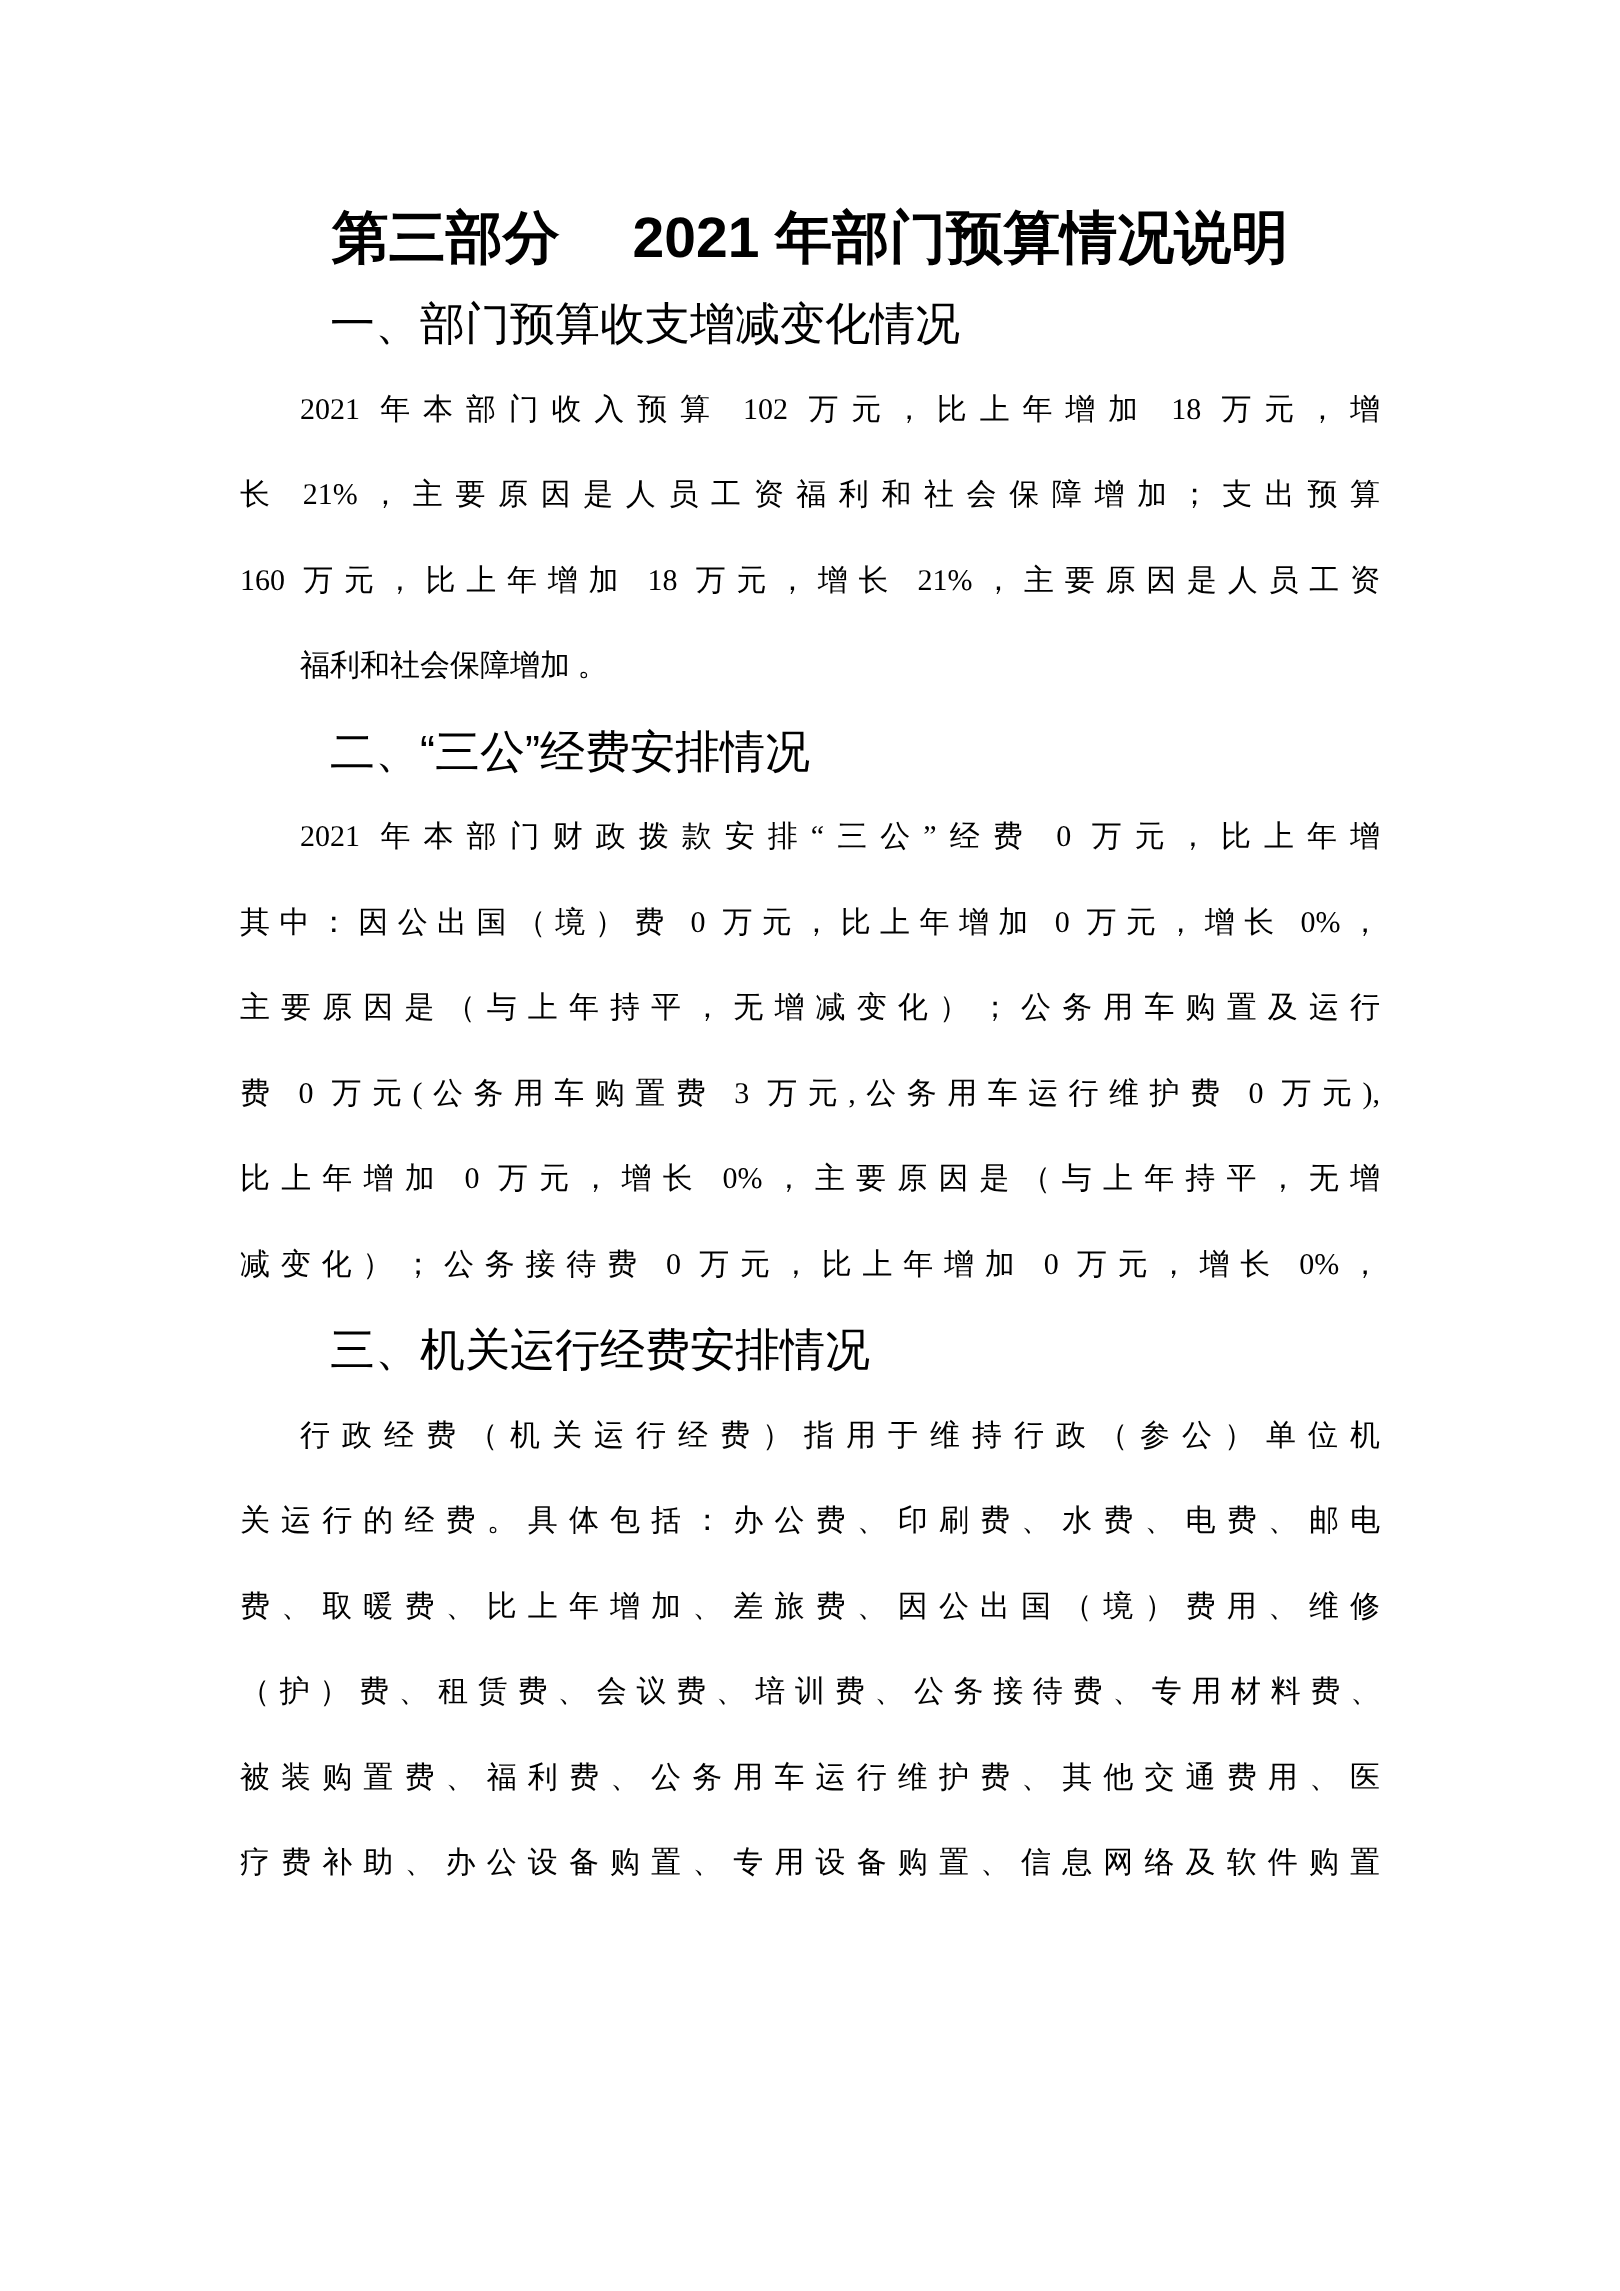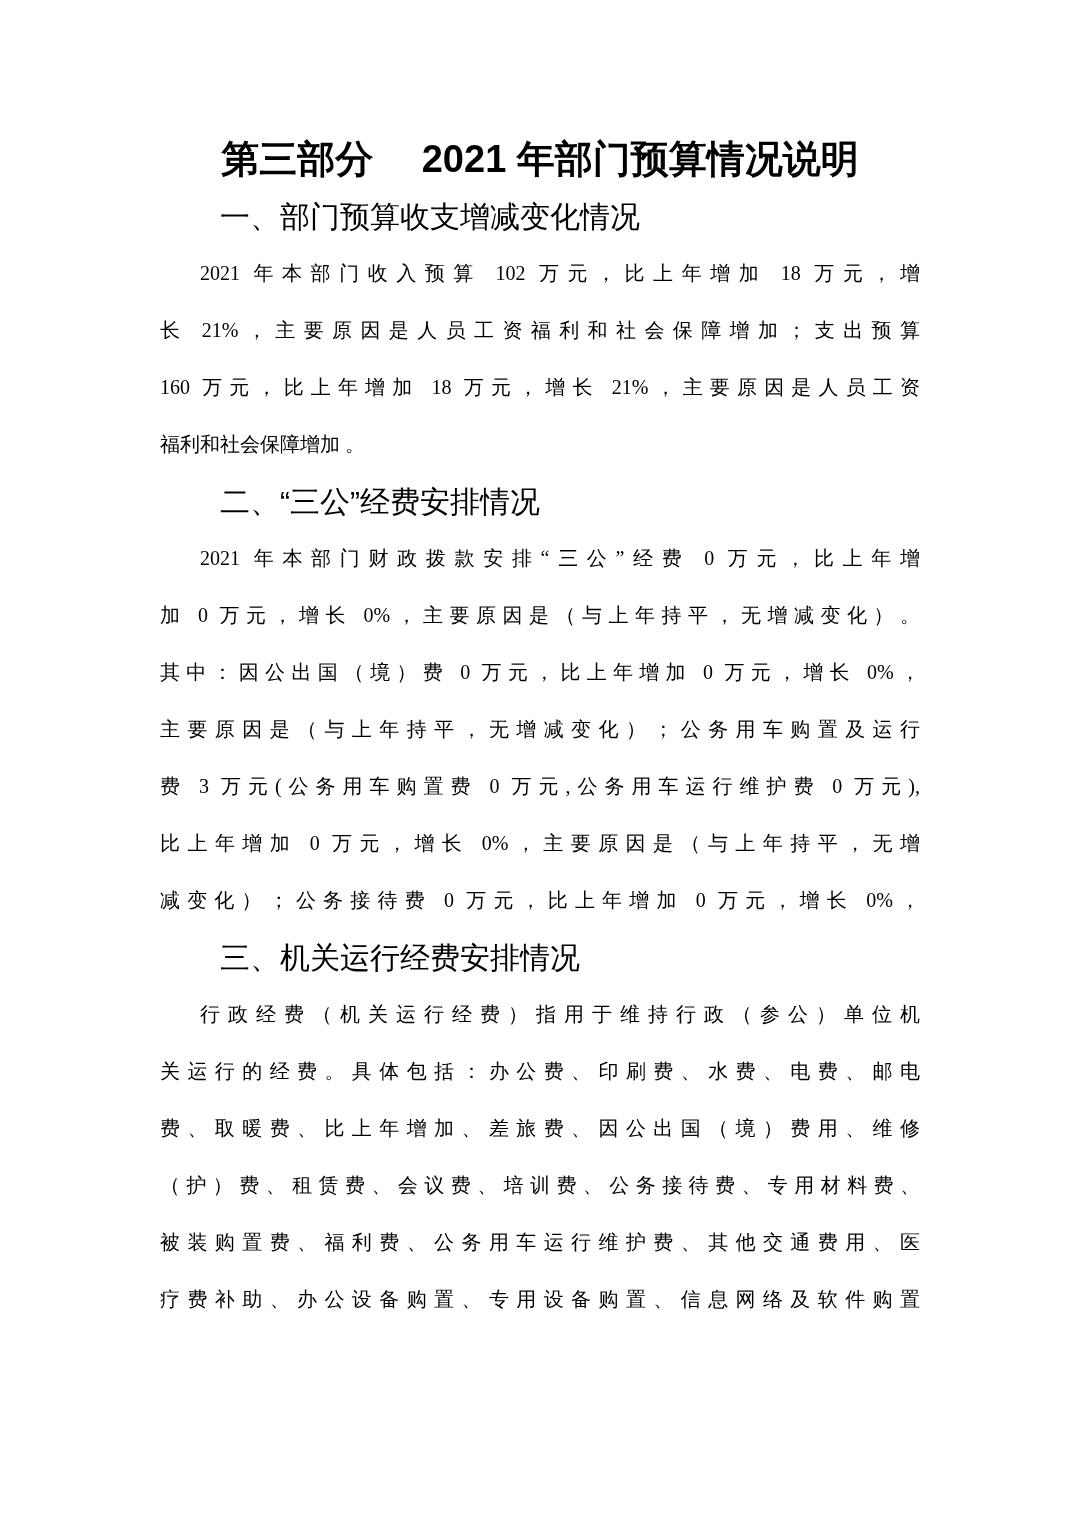--- a/index.html
+++ b/index.html
@@ -19,21 +19,21 @@
     white-space: nowrap;
   }
   .body-line {
     font-family: "Liberation Serif", "DejaVu Serif", serif;
     font-size: 20px;
     white-space: normal;
     text-align: justify;
     text-align-last: justify;
   }
   .body-line.indent { text-indent: 2em; }
-  .body-line.lastline { text-align: right; text-align-last: left; }
+  .body-line.lastline { text-align: right; text-align-last: left; margin-left: 40px; }
   .heading-line {
     font-family: "Liberation Sans", "DejaVu Sans", sans-serif;
     font-weight: normal;
     font-size: 30px;
     padding-left: 2em;
     text-align: left;
   }
   .title-line {
     font-family: "Liberation Sans", "DejaVu Sans", sans-serif;
     font-weight: bold;
@@ -51,24 +51,23 @@
   <div class="line heading-line">一、部门预算收支增减变化情况</div>
 
   <div class="line body-line indent">2021 年本部门收入预算 102 万元，比上年增加 18 万元，增</div>
   <div class="line body-line">长 21%，主要原因是人员工资福利和社会保障增加；支出预算</div>
   <div class="line body-line">160 万元，比上年增加 18 万元，增长 21%，主要原因是人员工资</div>
   <div class="line body-line lastline">福利和社会保障增加 。</div>
 
   <div class="line heading-line">二、“三公”经费安排情况</div>
 
   <div class="line body-line indent">2021 年本部门财政拨款安排“三公”经费 0 万元，比上年增</div>
-  <div class="line body-line">加 0 万元，增长 0%，主要原因是（与上年持平，无增减变化）。</div>
   <div class="line body-line">其中：因公出国（境）费 0 万元，比上年增加 0 万元，增长 0%，</div>
   <div class="line body-line">主要原因是（与上年持平，无增减变化）；公务用车购置及运行</div>
-  <div class="line body-line">费 3 万元(公务用车购置费 0 万元,公务用车运行维护费 0 万元),</div>
+  <div class="line body-line">费 0 万元(公务用车购置费 3 万元,公务用车运行维护费 0 万元),</div>
   <div class="line body-line">比上年增加 0 万元，增长 0%，主要原因是（与上年持平，无增</div>
   <div class="line body-line">减变化）；公务接待费 0 万元，比上年增加 0 万元，增长 0%，</div>
 
   <div class="line heading-line">三、机关运行经费安排情况</div>
 
   <div class="line body-line indent">行政经费（机关运行经费）指用于维持行政（参公）单位机</div>
   <div class="line body-line">关运行的经费。具体包括：办公费、印刷费、水费、电费、邮电</div>
   <div class="line body-line">费、取暖费、比上年增加、差旅费、因公出国（境）费用、维修</div>
   <div class="line body-line">（护）费、租赁费、会议费、培训费、公务接待费、专用材料费、</div>
   <div class="line body-line">被装购置费、福利费、公务用车运行维护费、其他交通费用、医</div>

